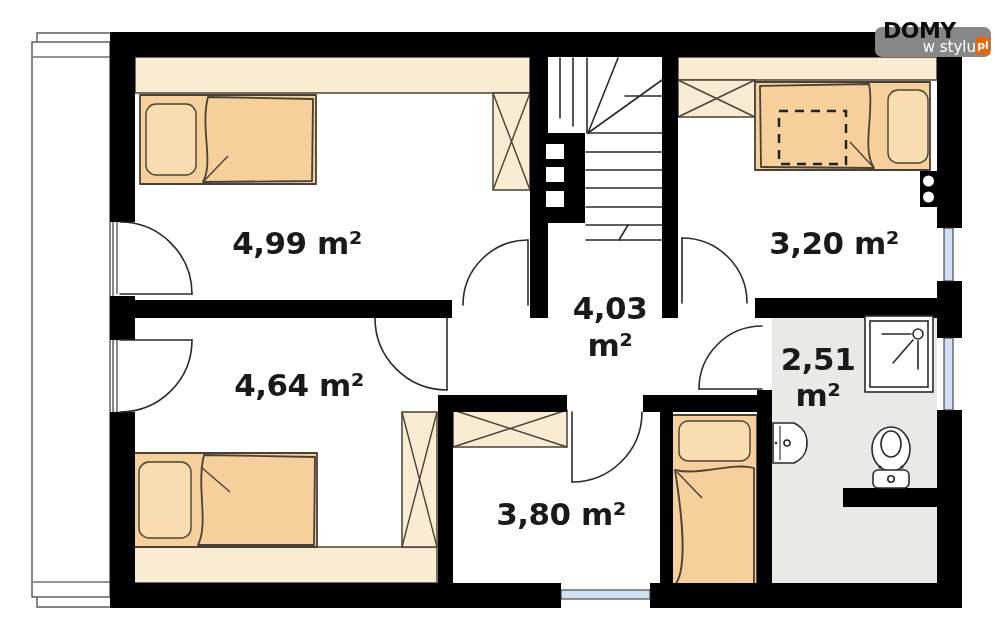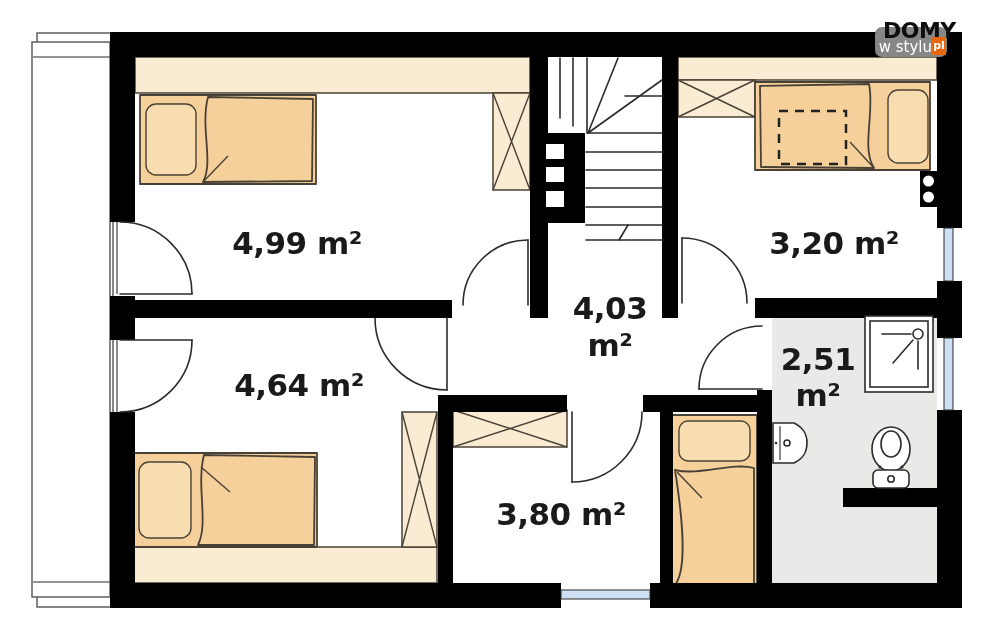--- a/index.html
+++ b/index.html
@@ -19,22 +19,22 @@
   .xln{stroke:var(--furniture-outline);stroke-width:1.4;fill:none;}
   .bedf{fill:var(--bed-fill);stroke:var(--furniture-outline);stroke-width:1.8;stroke-linejoin:round;}
   .pil{fill:var(--bed-pillow);stroke:var(--furniture-outline);stroke-width:1.4;}
   .fix{fill:#ffffff;stroke:#2b2b2b;stroke-width:1.6;}
   .glass{fill:var(--window-glass);stroke:#2b2b2b;stroke-width:1;}
   .wgap{fill:#ffffff;}
   .lbl{font-family:"DejaVu Sans","Liberation Sans",sans-serif;font-weight:bold;
        font-size:31px;fill:var(--label-text);letter-spacing:-0.5px;}
   .eav{fill:#ffffff;stroke:#555;stroke-width:1.4;}
   
-  .logo{position:absolute;left:875px;top:27px;width:72px;height:30px;
-        background:var(--logo-bg);border-radius:7px;}
+  .logo{position:absolute;left:875px;top:27px;width:88px;height:30px;
+        background:var(--logo-bg);border-radius:7px;padding-left:28px;}
   .logo .brand{position:absolute;left:8px;top:-7px;font-size:22px;font-weight:bold;
         letter-spacing:-0.5px;color:var(--logo-text);line-height:1;}
   .logo .tagline{position:absolute;right:15px;top:13px;font-size:15px;color:#ffffff;line-height:1;}
   .logo .tld{position:absolute;right:1px;top:10px;width:14px;height:18px;
         background:var(--logo-orange);color:#fff;font-size:11px;font-weight:bold;
         text-align:center;line-height:18px;}
 </style>
 </head>
 <body>
 

